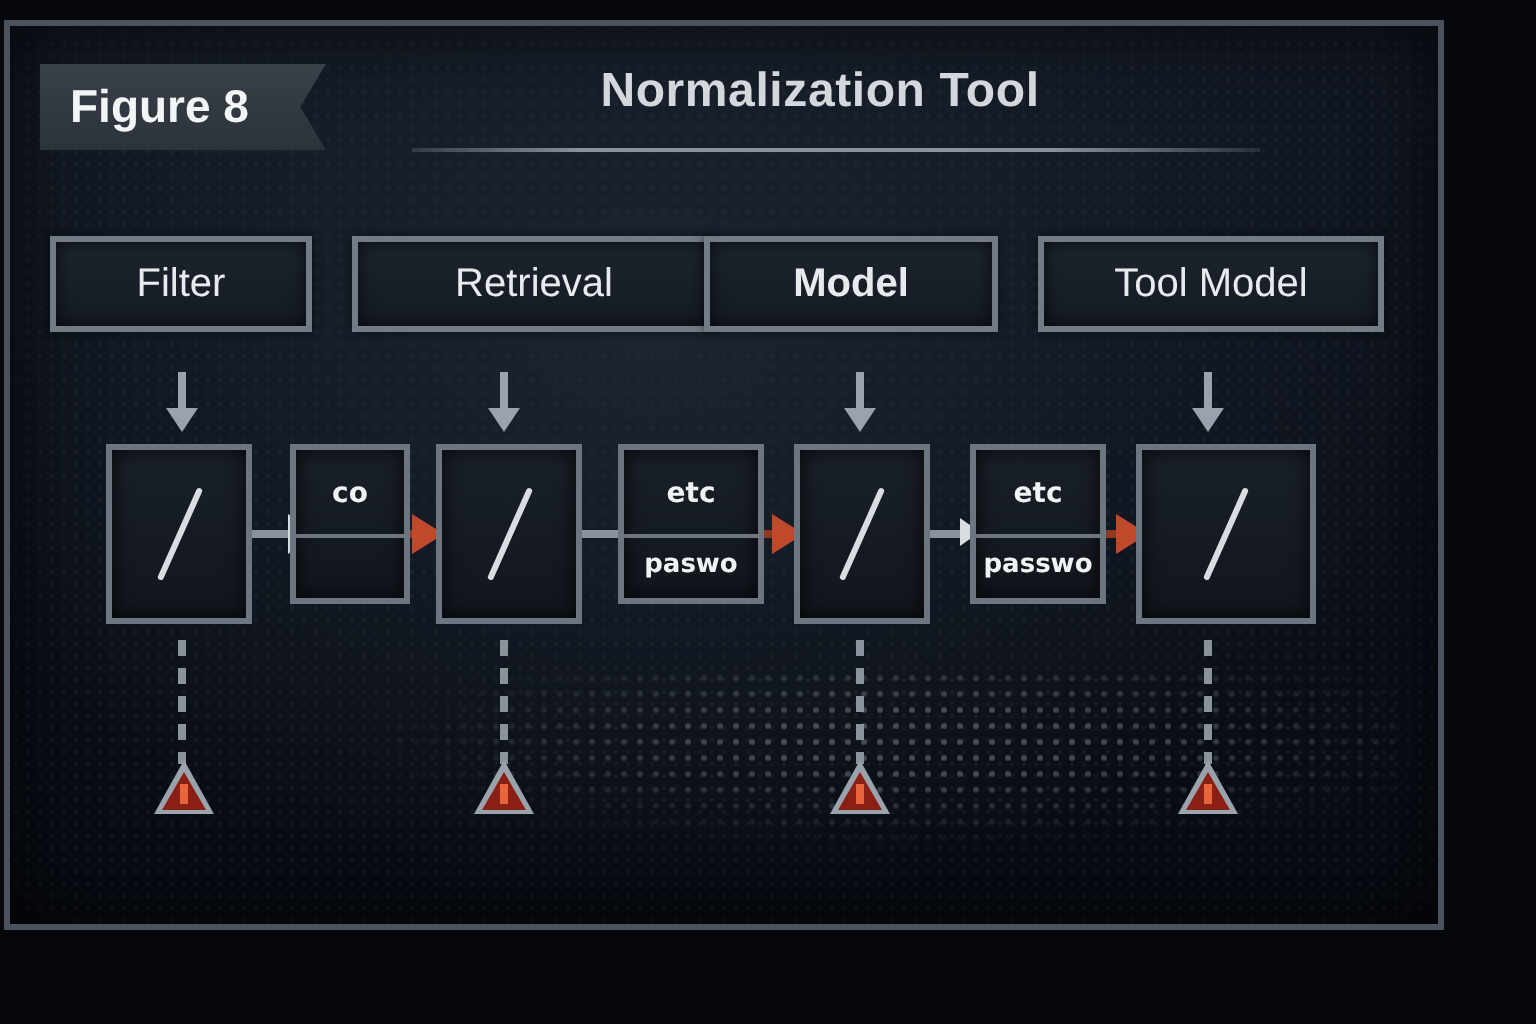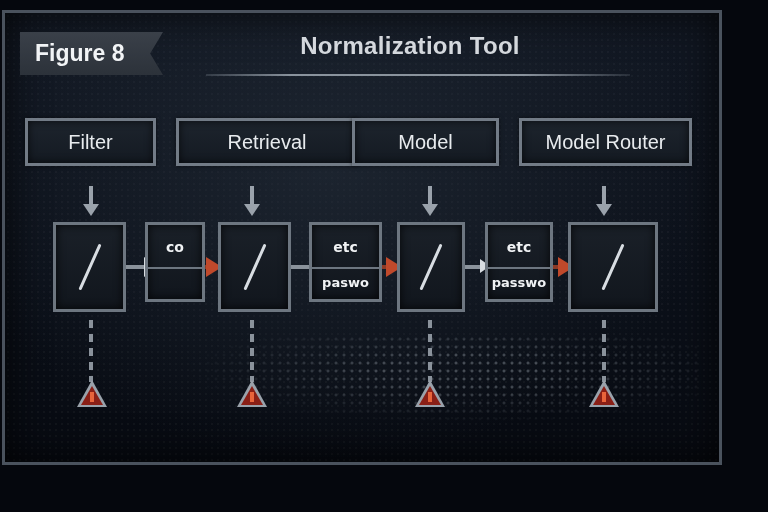--- a/index.html
+++ b/index.html
@@ -121,25 +121,25 @@
 </div>
 <div class="title">Normalization Tool</div>
 <div class="title-rule"></div>
 
 <div class="stage" style="left:25px;width:131px;">
   <span>Filter</span>
 </div>
 <div class="stage" style="left:176px;width:182px;">
   <span>Retrieval</span>
 </div>
-<div class="stage" style="left:352px;width:147px;">
+<div class="stage" style="left:352px;width:147px;font-weight:bold;">
   <span>Model</span>
 </div>
 <div class="stage" style="left:519px;width:173px;">
-  <span>Model Router</span>
+  <span>Tool Model</span>
 </div>
 
 <div class="down-arrow" style="left:83px;">
     <div class="shaft"></div>
     <div class="head"></div>
   </div>
 <div class="down-arrow" style="left:244px;">
     <div class="shaft"></div>
     <div class="head"></div>
   </div>

